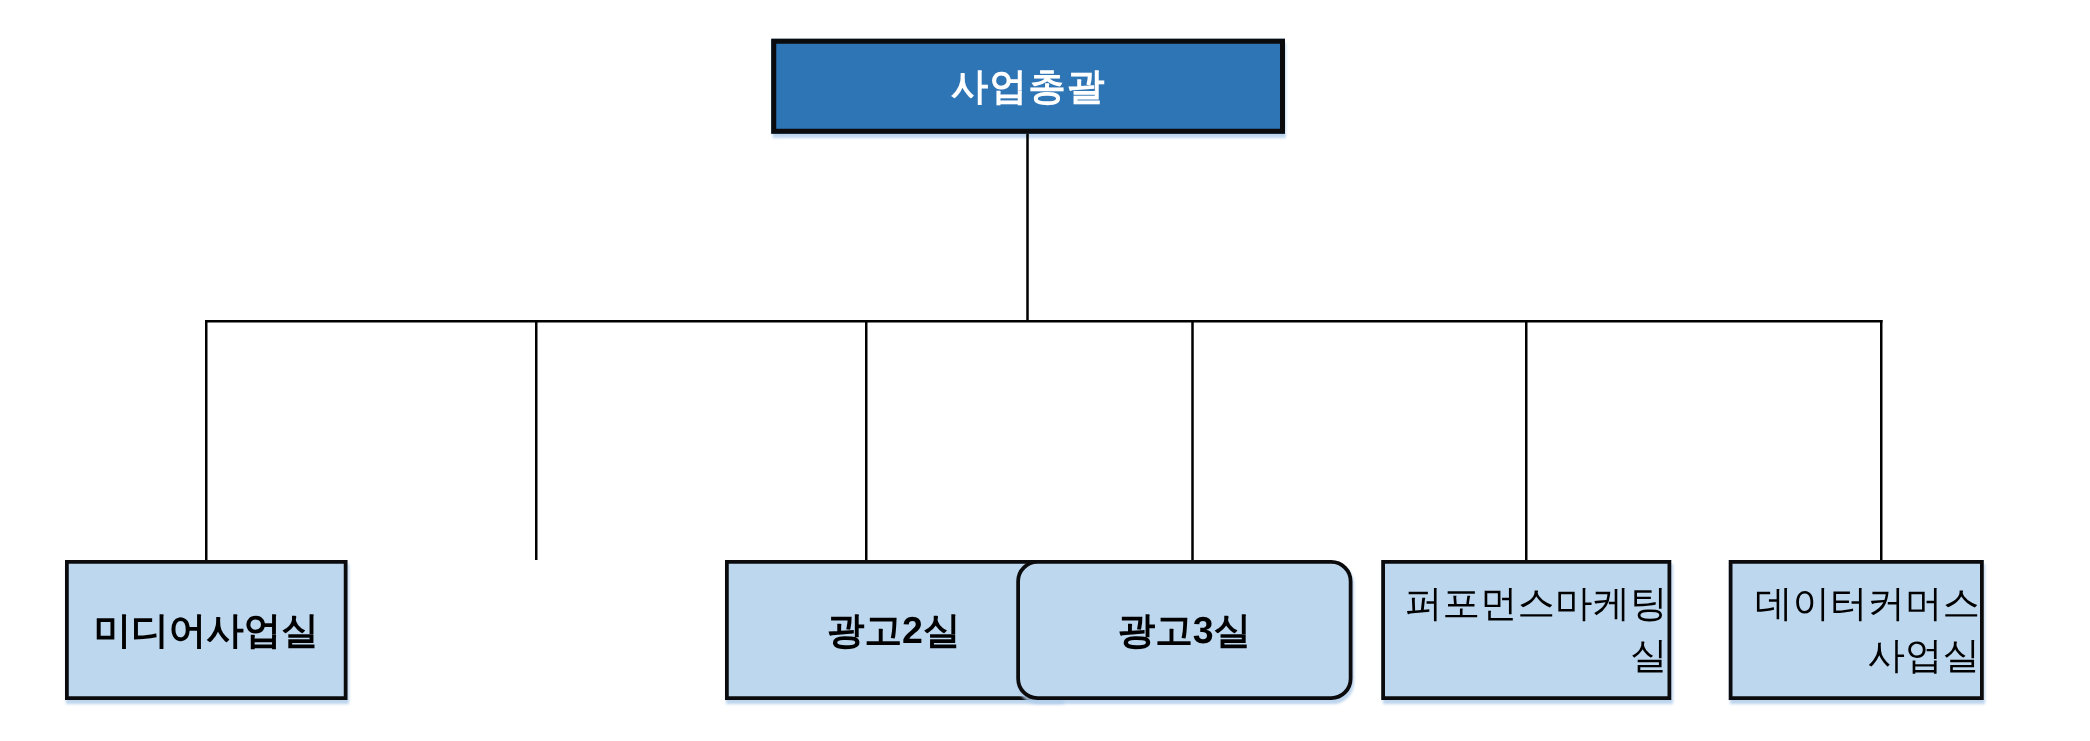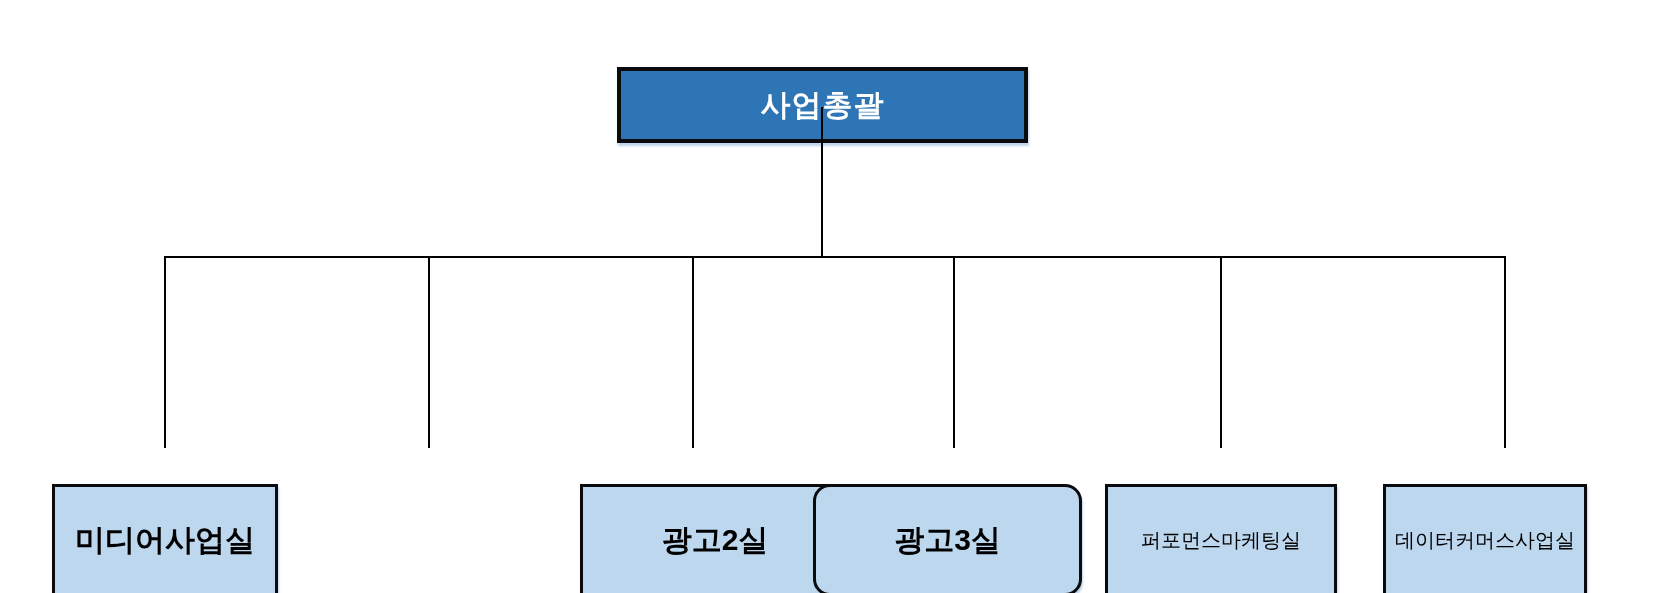--- a/index.html
+++ b/index.html
@@ -18,39 +18,38 @@
     width:1672px;height:593px;overflow:hidden;
   }
   .canvas{
     position:relative;width:1672px;height:593px;background:var(--background);
   }
   .node{
     position:absolute;
     display:flex;align-items:center;justify-content:center;
     text-align:right;
     box-shadow:1px 3px 2px rgba(176,205,234,0.85);
-    margin-top:36px;
   }
   .node.root{
     left:617px;top:31px;width:411px;height:76px;
     background:var(--root-fill);
     border:4px solid var(--border);
     color:var(--root-text);
     font-size:30px;font-weight:bold;
     letter-spacing:1px;
   }
   .node.child{
     top:448px;height:112px;
     background:var(--child-fill);
     border:3px solid var(--border);
     color:var(--child-text);
     font-size:30px;font-weight:bold;
   }
   .node.child.light{
-    font-size:20px;font-weight:normal;
+    font-size:30px;font-weight:normal;
   }
   .connector{
     position:absolute;background:var(--line);
   }
   .connector.trunk{left:821px;top:107px;width:2px;height:149px;}
   .connector.rail{left:164px;top:256px;width:1342px;height:2px;}
   .connector.drop{top:256px;width:2px;height:192px;}
 </style>
 </head>
 <body>

